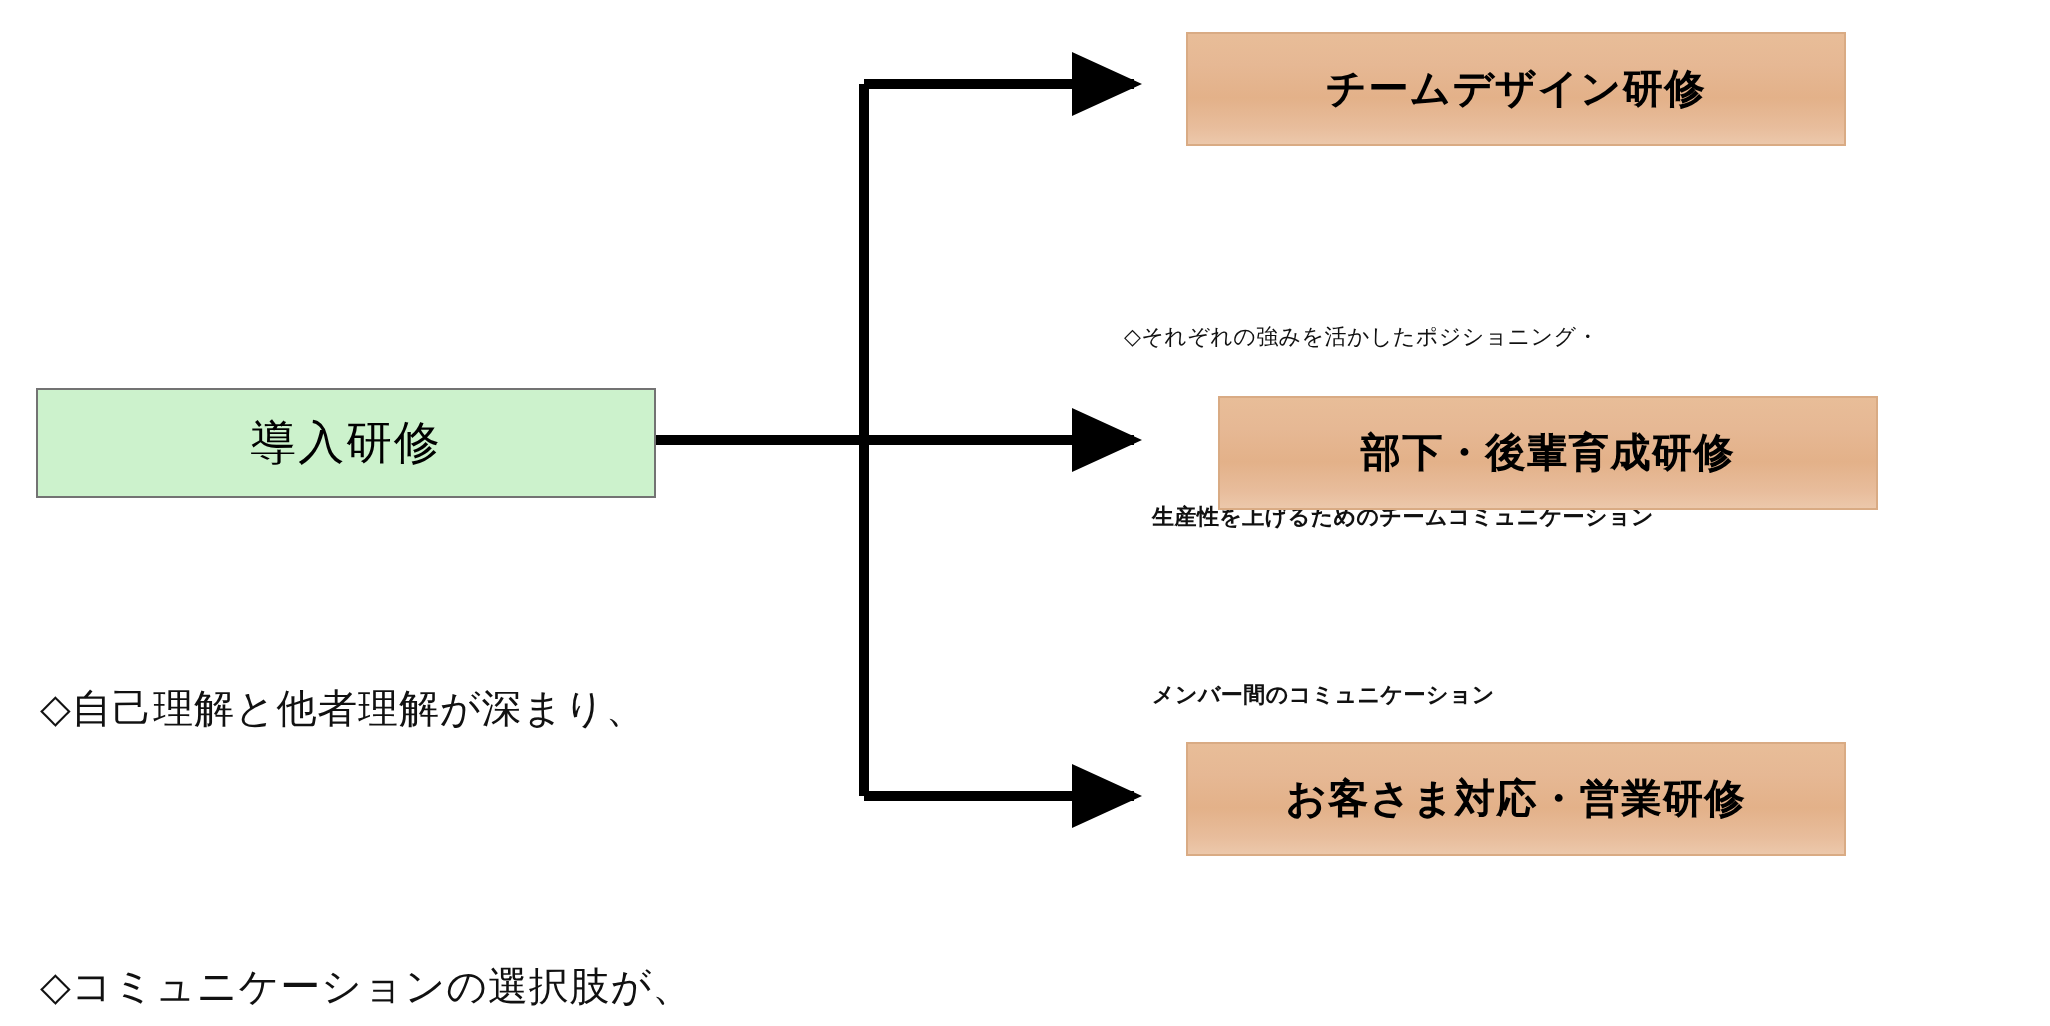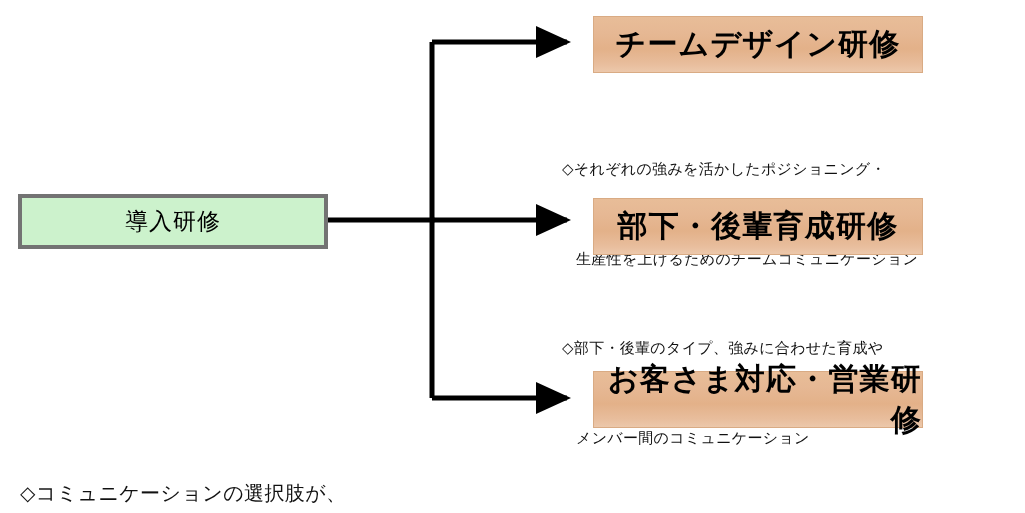--- a/index.html
+++ b/index.html
@@ -27,40 +27,40 @@
     color: #000000;
     letter-spacing: 0.04em;
   }
 
   .node-green {
     left: 18px;
     top: 194px;
     width: 310px;
     height: 55px;
     background: #ccf2cc;
-    border: 4px solid #737373;
+    border: 1px solid #737373;
     font-size: 23px;
   }
 
   .node-orange {
     left: 593px;
     width: 330px;
     height: 57px;
     background: linear-gradient(180deg,
                 #e8bd98 0%,
                 #e6b894 28%,
                 #e3b189 58%,
                 #e8bd9c 85%,
                 #ecc8ab 100%);
     border: 1px solid #d9ab84;
-    font-size: 30px;
+    font-size: 20px;
     font-weight: 600;
   }
   .node-orange.box-1 { top: 16px; }
-  .node-orange.box-2 { top: 198px; }
+  .node-orange.box-2 { top: 198px; margin-left: 16px; }
   .node-orange.box-3 { top: 371px; text-align: right; }
 
   
   #connectors {
     position: absolute;
     left: 0;
     top: 0;
     width: 1025px;
     height: 513px;
     pointer-events: none;
@@ -74,22 +74,22 @@
     line-height: 34px;
     white-space: pre;
     letter-spacing: 0.02em;
   }
   .desc .ln { display: block; }
   .desc .ln.indent { padding-left: 22px; }
 
   .desc-left-1 { left: 20px; top: 269px; }
   .desc-left-2 { left: 20px; top: 408px; }
 
-  .desc-right { font-size: 15px; line-height: 30px; }
-  .desc-right .ln.indent { padding-left: 14px; }
+  .desc-right { font-size: 11px; line-height: 30px; }
+  .desc-right .ln.indent { padding-left: 14px; font-weight: bold; }
   .desc-right-1 { left: 562px; top: 94px; }
   .desc-right-2 { left: 562px; top: 273px; }
   .desc-right-3 { left: 562px; top: 446px; }
 </style>
 </head>
 <body>
 
 <div id="canvas">
 
   <svg id="connectors" viewBox="0 0 1025 513" xmlns="http://www.w3.org/2000/svg">
@@ -107,37 +107,37 @@
     <path d="M432,42 L567,42" stroke="#000000" stroke-width="5" fill="none" marker-end="url(#arrowhead)"></path>
 
     <path d="M432,220 L567,220" stroke="#000000" stroke-width="5" fill="none" marker-end="url(#arrowhead)"></path>
 
     <path d="M432,398 L567,398" stroke="#000000" stroke-width="5" fill="none" marker-end="url(#arrowhead)"></path>
   </svg>
 
   <div class="node-box node-green">導入研修</div>
 
   <div class="desc desc-left-1">
+    <span class="ln">◇自己理解と他者理解が深まり、</span>
     
   </div>
 
   <div class="desc desc-left-2">
     <span class="ln">◇コミュニケーションの選択肢が、</span>
     
   </div>
 
   <div class="node-box node-orange box-1">チームデザイン研修</div>
   <div class="desc desc-right desc-right-1">
     <span class="ln">◇それぞれの強みを活かしたポジショニング・</span>
     <span class="ln indent">生産性を上げるためのチームコミュニケーション</span>
   </div>
 
   <div class="node-box node-orange box-2">部下・後輩育成研修</div>
   <div class="desc desc-right desc-right-2">
-    <span class="ln">◇部下・後輩のタイプ、強みに合わせた育成や</span>
     <span class="ln indent">メンバー間のコミュニケーション</span>
   </div>
 
   <div class="node-box node-orange box-3">お客さま対応・営業研修</div>
   <div class="desc desc-right desc-right-3">
     <span class="ln">◇お客さまのタイプに合わせたコミュニケーション</span>
     
   </div>
 
 </div>

